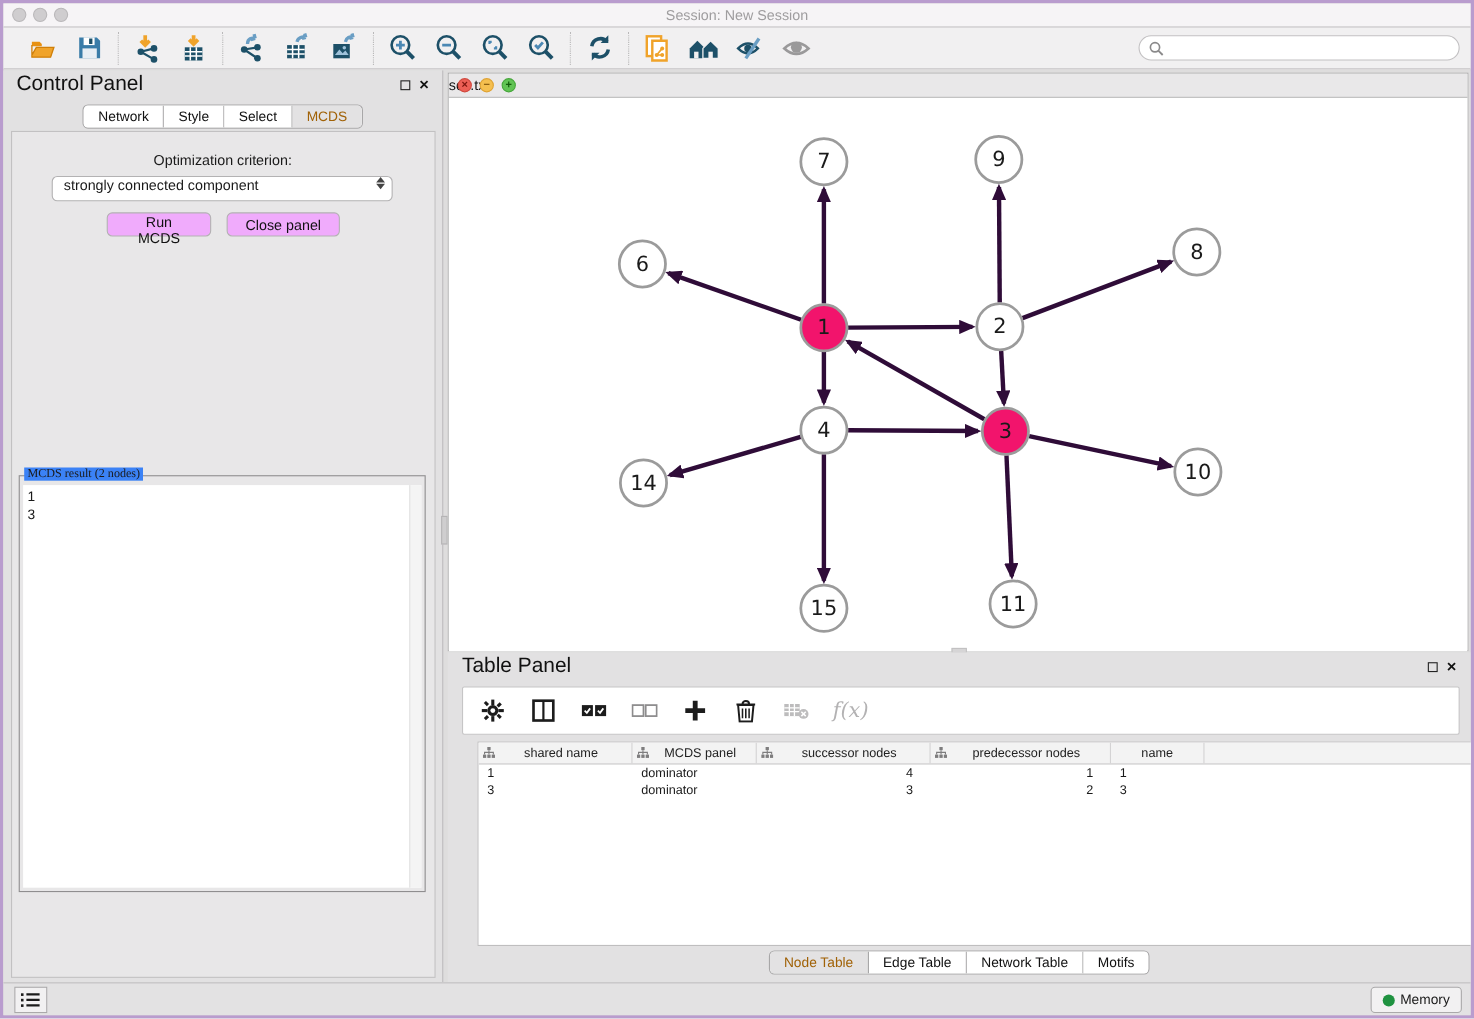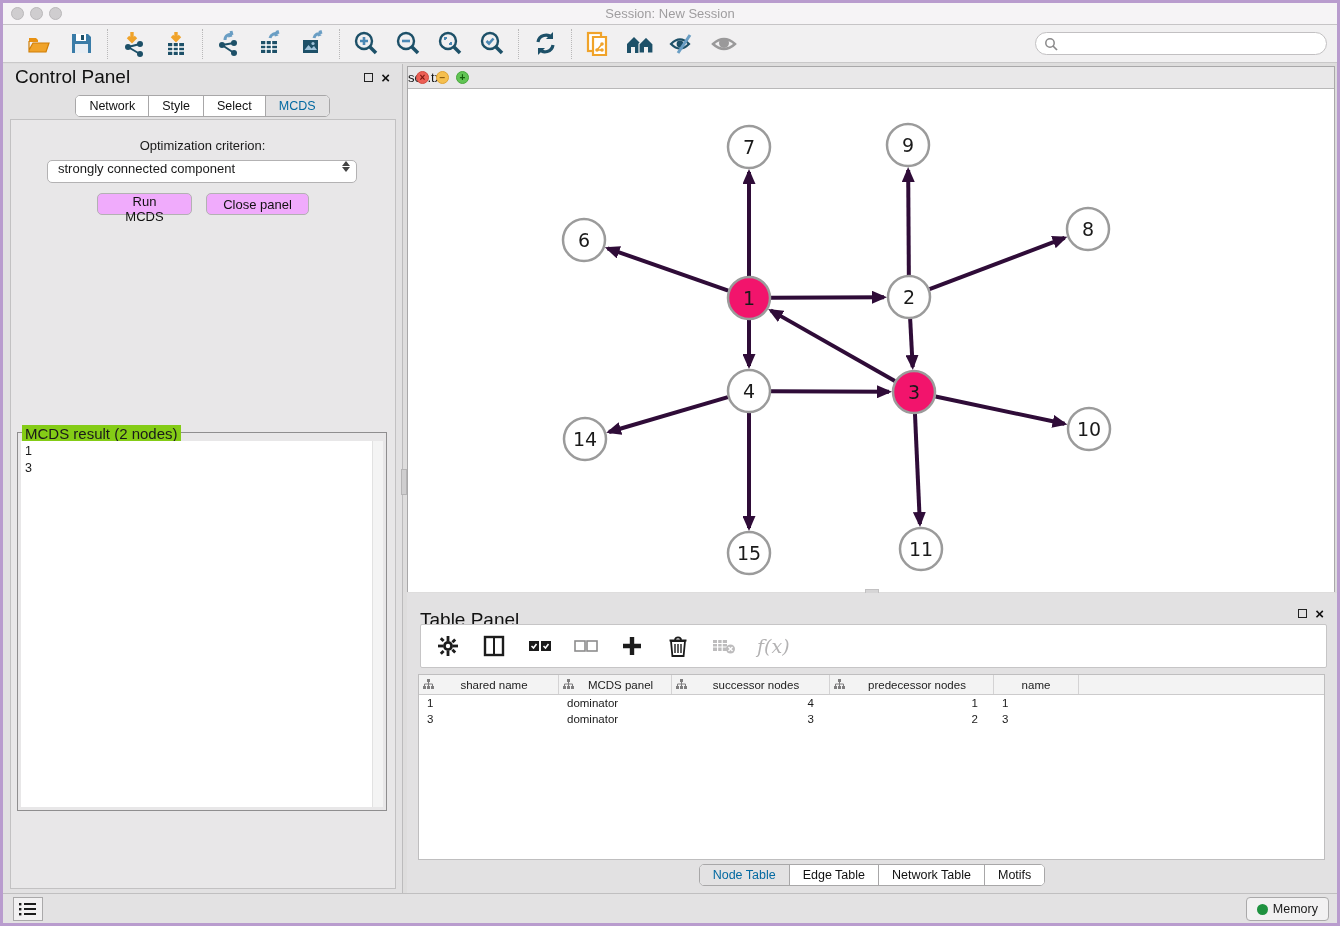--- a/index.html
+++ b/index.html
@@ -29,35 +29,35 @@
   
   .control-panel { position:absolute; left:0; top:0; width:400px; height:829px; background:#e2e1e2; border-right:1px solid #bcbbbc; }
   .panel-header { height:26px; display:flex; align-items:center; padding:0 12px; }
   .panel-title { font-size:19px; color:#111; }
   .panel-header-icons { margin-left:auto; display:flex; align-items:center; gap:8px; }
   .float-ic { width:9px; height:9px; border:1.5px solid #222; display:inline-block; }
   .close-ic { font-size:15px; font-weight:bold; color:#111; line-height:9px; }
   .seg { display:inline-flex; background:#fff; border:1px solid #a8a7a8; border-radius:5px; overflow:hidden; }
   .seg .seg-tab { padding:3px 13px; font-size:12.5px; border-right:1px solid #a8a7a8; background:#fff; color:#111; white-space:nowrap; }
   .seg .seg-tab:last-child { border-right:none; }
-  .seg .seg-tab.sel { background:#e3e2e3; color:#0369a1; }
+  .seg .seg-tab.sel { background:#e3e2e3; color:#a16207; }
   .cp-tabs { position:absolute; left:0; top:31px; width:100%; text-align:center; }
   .cp-content { position:absolute; left:7px; top:55px; width:386px; height:770px; background:#e8e7e8; border:1px solid #c2c1c2; }
   .opt-label { position:absolute; left:0; top:74px; width:100%; text-align:center; font-size:13px; }
   .dropdown { position:absolute; left:44px; top:96px; width:310px; height:23px; background:#fff; border:1px solid #b3b2b3; border-radius:5px; display:flex; align-items:flex-start; padding:0 4px 0 10px; }
   .dropdown .dd-text { flex:1; font-size:13px; }
   .dd-arrows { display:flex; flex-direction:column; align-items:center; gap:1px; padding-right:2px; }
   .dd-arrows i { width:0; height:0; border-left:4px solid transparent; border-right:4px solid transparent; display:block; }
   .dd-up { border-bottom:5px solid #444; }
   .dd-down { border-top:5px solid #444; }
   .btn { background:#f0abfc; border:1px solid #b3b2b3; border-radius:5px; font-size:13px; font-family:inherit; color:#111; height:22px; padding:0 14px; }
   .btn-run { position:absolute; left:94px; top:129px; width:95px; }
   .btn-close { position:absolute; left:203px; top:129px; width:103px; }
   .result-box { position:absolute; left:14px; top:368px; width:370px; height:379px; border:1px solid #8f8e8f; }
-  .result-legend { position:absolute; top:-8px; left:4px; background:#84cc16; padding:0 3px; font-size:15px; }
+  .result-legend { position:absolute; top:-8px; left:4px; background:#3b82f6; padding:0 3px; font-size:11px;font-family:Liberation Serif, serif; }
   .result-area { position:absolute; left:3px; top:8px; right:3px; bottom:3px; background:#fff; font-size:12.5px; line-height:17px; padding:2px 4px; overflow:hidden; }
   .result-scroll { position:absolute; top:8px; right:3px; width:11px; bottom:3px; background:#f4f4f4; border-left:1px solid #e2e2e2; }
 
   
   .v-handle { position:absolute; left:398px; top:405px; width:6px; height:26px; background:#cfcecf; border:1px solid #b5b4b5; }
   .h-handle { position:absolute; left:862px; top:525px; width:14px; height:5px; background:#d6d5d6; border:1px solid #c2c1c2; }
 
   
   .net-window { position:absolute; left:404px; top:2px; width:928px; height:526px; border:1px solid #a9a8a9; background:#fff; }
   .net-titlebar { height:22px; background:#e9e8e9; border-bottom:1px solid #b9b8b9; position:relative; display:flex; align-items:center; }
@@ -65,25 +65,25 @@
   .net-tl .dot { width:13px; height:13px; border-radius:50%; display:flex; align-items:center; justify-content:center; font-size:10px; font-weight:bold; line-height:1; }
   .dot-close { background:#ec5f55; border:1px solid #d1493f; color:#7b150e; }
   .dot-min { background:#f5bf4f; border:1px solid #dfa334; color:#8a5d10; }
   .dot-max { background:#61c454; border:1px solid #47a73b; color:#135e0b; }
   .net-title { width:100%; text-align:left; font-size:13px; color:#111; }
   .net-canvas { position:relative; width:100%; height:503px; background:#fff; }
   .net-canvas svg { position:absolute; left:0; top:0; }
 
   
   .table-panel { position:absolute; left:404px; top:529px; width:930px; height:300px; background:#e2e1e2; }
-  .tp-header { height:26px; display:flex; align-items:flex-start; padding:16px 13px; }
+  .tp-header { height:26px; display:flex; align-items:center; padding:4px 13px; }
   .tp-toolbar { position:absolute; left:13px; top:31px; width:907px; height:44px; background:#fff; border:1px solid #c6c5c6; border-radius:2px; display:flex; align-items:center; gap:20px; padding:0 14px; }
   .tp-toolbar .tbi { display:flex; align-items:center; justify-content:center; width:26px; height:26px; }
   .fx { font-family:"DejaVu Serif","Liberation Serif",serif; font-style:italic; font-size:19px; color:#b3b2b3; }
-  .tp-table { position:absolute; left:11px; top:81px; width:907px; height:186px; background:#fff; border:1px solid #bfbebf; overflow:hidden; }
+  .tp-table { position:absolute; left:27px; top:81px; width:907px; height:186px; background:#fff; border:1px solid #bfbebf; overflow:hidden; }
   .tp-thead { display:flex; height:20px; background:#f3f3f3; border-bottom:1px solid #cccbcc; }
   .th-cell { display:flex; align-items:center; border-right:1px solid #d4d3d4; font-size:11.5px; color:#222; padding:0 4px; }
   .th-cell .th-label { flex:1; text-align:center; }
   .tp-row { display:flex; height:16px; align-items:center; font-size:11.5px; }
   .td-cell { padding:0 8px; white-space:nowrap; overflow:hidden; }
   .tp-tabs { position:absolute; left:0; top:271px; width:100%; text-align:center; }
 
   
   .statusbar { position:absolute; left:0; bottom:0; width:1334px; height:30px; background:#e3e2e3; border-top:1px solid #c0bfc0; }
   .sb-left-btn { position:absolute; left:10px; top:3px; width:30px; height:24px; background:#f2f1f2; border:1px solid #aaa9aa; display:flex; align-items:center; justify-content:center; }

